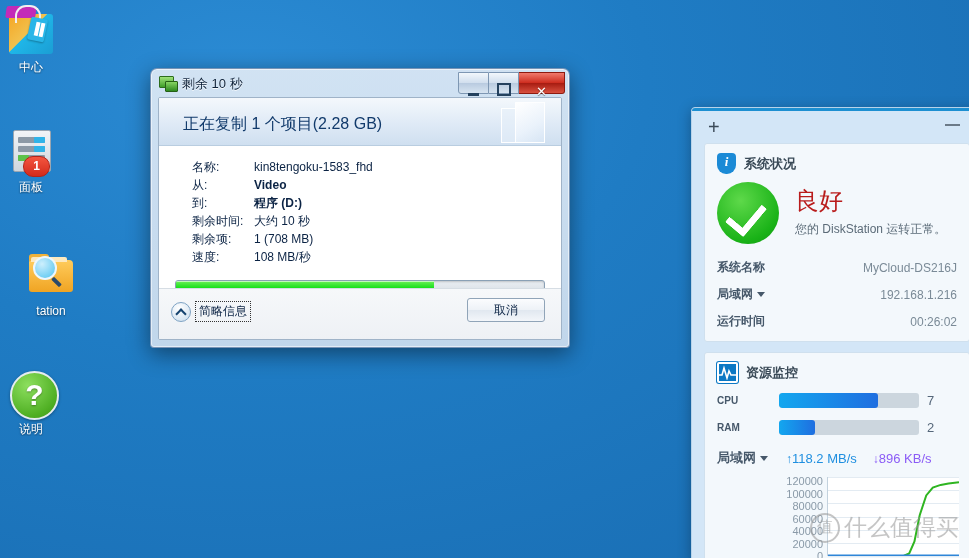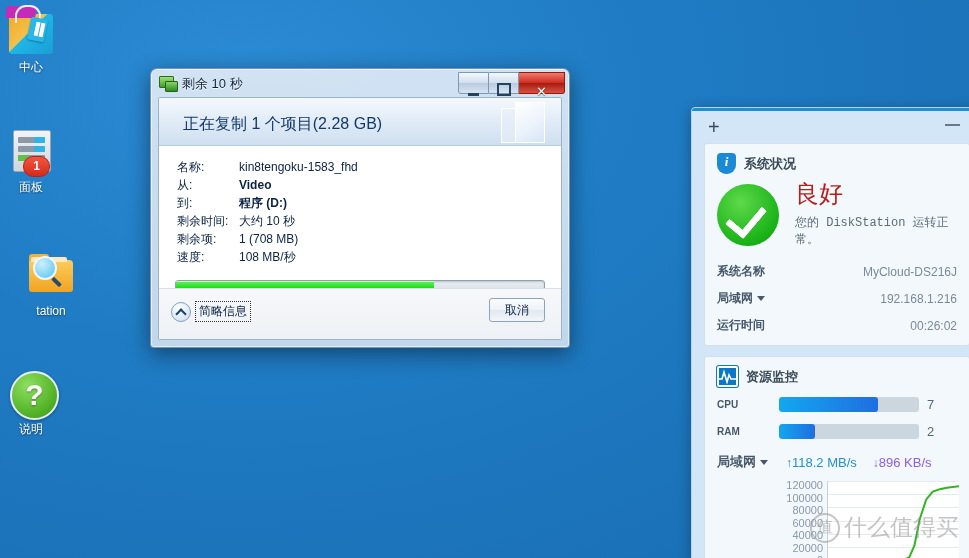--- a/index.html
+++ b/index.html
@@ -98,38 +98,38 @@
     border-bottom:1px solid #b9cde0;}
   .dlg-head h1{margin:8px;position:absolute;left:16px;top:8px;font-size:16px;font-weight:normal;color:#113a6b;}
   .head-art{position:absolute;right:14px;top:2px;width:46px;height:44px;}
   .head-art i{position:absolute;display:block;background:rgba(255,255,255,.75);
     border:1px solid rgba(255,255,255,.95);}
   .head-art .p1{left:0;top:8px;width:13px;height:33px;background:rgba(232,241,250,.55);}
   .head-art .p2{left:14px;top:2px;width:28px;height:39px;
     background:linear-gradient(150deg,#ffffff 0%,#eaf2fb 60%,#d7e5f4 100%);}
   .rows{padding:12px 0 0 18px;}
   .row{display:flex;font-size:12px;color:#0b2344;line-height:18px;}
-  .row .k{width:62px;flex:none;}
+  .row .k{width:62px;flex:none;margin-left:15px;}
   .row .v.b{font-weight:bold;}
   .pbar{margin:14px 16px 0;height:17px;border:1px solid #8aa0b5;border-radius:3px;
     background:linear-gradient(180deg,#e9eef3,#d2d8de);box-shadow:inset 0 1px 2px rgba(0,0,0,.18);
     overflow:hidden;position:relative;}
   .pfill{height:100%;
     background:linear-gradient(180deg,#6ef05a 0%,#19e01c 40%,#0dc411 60%,#35e636 100%);
     box-shadow:inset 0 1px 0 rgba(255,255,255,.6);}
   .dlg-foot{position:absolute;left:0;right:0;bottom:0;height:50px;
     background:linear-gradient(180deg,#f6f8fa,#eef1f5);border-top:1px solid #d6dde4;}
   .less{position:absolute;left:12px;top:12px;display:flex;align-items:center;}
   .chev{width:18px;height:18px;border-radius:50%;
     background:radial-gradient(circle at 40% 30%,#ffffff,#c9dced);border:1px solid #7fa3c4;
     position:relative;flex:none;}
   .chev:after{content:"";position:absolute;left:5px;top:7px;width:6px;height:6px;
     border-left:2px solid #16436f;border-top:2px solid #16436f;transform:rotate(45deg);}
   .less-lbl{margin-left:4px;font-size:12px;color:#0b2344;border:1px dotted #333;padding:1px 3px;}
-  .cancel-btn{position:absolute;right:16px;top:9px;width:56px;height:24px;font-size:12px;
+  .cancel-btn{position:absolute;right:16px;top:9px;width:78px;height:24px;font-size:12px;
     color:#0b2344;border:1px solid #90a4b8;border-radius:3px;
     background:linear-gradient(180deg,#fbfcfe 0%,#eef2f7 48%,#e1e8f0 52%,#f3f6fa 100%);
     cursor:pointer;font-family:inherit;}
 
   
   #dsm-widget{position:absolute;left:691px;top:107px;width:290px;height:451px;
     background:#d3e6f7;border:1px solid #b7d3ea;border-radius:4px 0 0 0;
     box-shadow:0 3px 14px rgba(0,0,0,.3);overflow:hidden;}
   .w-top{height:3px;background:#1d8fd1;}
   .w-bar{height:32px;position:relative;}
@@ -145,21 +145,21 @@
   .ico-rm{width:21px;height:21px;flex:none;background:#0b78c4;border-radius:2px;position:relative;
     box-shadow:inset 0 0 0 2px #fff, 0 0 0 1px #0b78c4;}
   .ico-rm svg{position:absolute;left:2px;top:3px;}
   .status-row{display:flex;align-items:center;padding:4px 12px 10px;}
   .ok-circle{width:62px;height:62px;border-radius:50%;flex:none;
     background:radial-gradient(circle at 38% 30%,#5ed94a,#19b217 70%,#0f9512 100%);position:relative;}
   .ok-circle:after{content:"";position:absolute;left:17px;top:15px;width:17px;height:30px;
     border-right:7px solid #fff;border-bottom:7px solid #fff;transform:rotate(40deg);border-radius:2px;}
   .status-txt{margin-left:16px;}
   .status-big{font-size:24px;color:#b91c1c;line-height:24px;}
-  .status-sub{font-size:12px;color:#5b6b78;margin-top:8px;font-family:Liberation Mono, monospace;}
+  .status-sub{font-size:12px;color:#5b6b78;margin-top:8px;}
   .kv{display:flex;align-items:center;padding:5px 12px;font-size:12px;}
   .kv .k{color:#46586a;font-weight:bold;}
   .kv .k .caret{display:inline-block;margin-left:4px;border-left:4px solid transparent;
     border-right:4px solid transparent;border-top:5px solid #46586a;vertical-align:middle;}
   .kv .v{margin-left:auto;color:#7a8a97;}
   .meter-row{display:flex;align-items:center;padding:6px 12px;}
   .meter-lbl{width:62px;flex:none;font-size:10px;font-weight:bold;color:#46586a;}
   .meter{flex:1;height:15px;background:#ccd6de;border-radius:3px;overflow:hidden;}
   .meter i{display:block;height:100%;border-radius:3px;
     background:linear-gradient(90deg,#13a7ef 0%,#1f6ee0 100%);}

